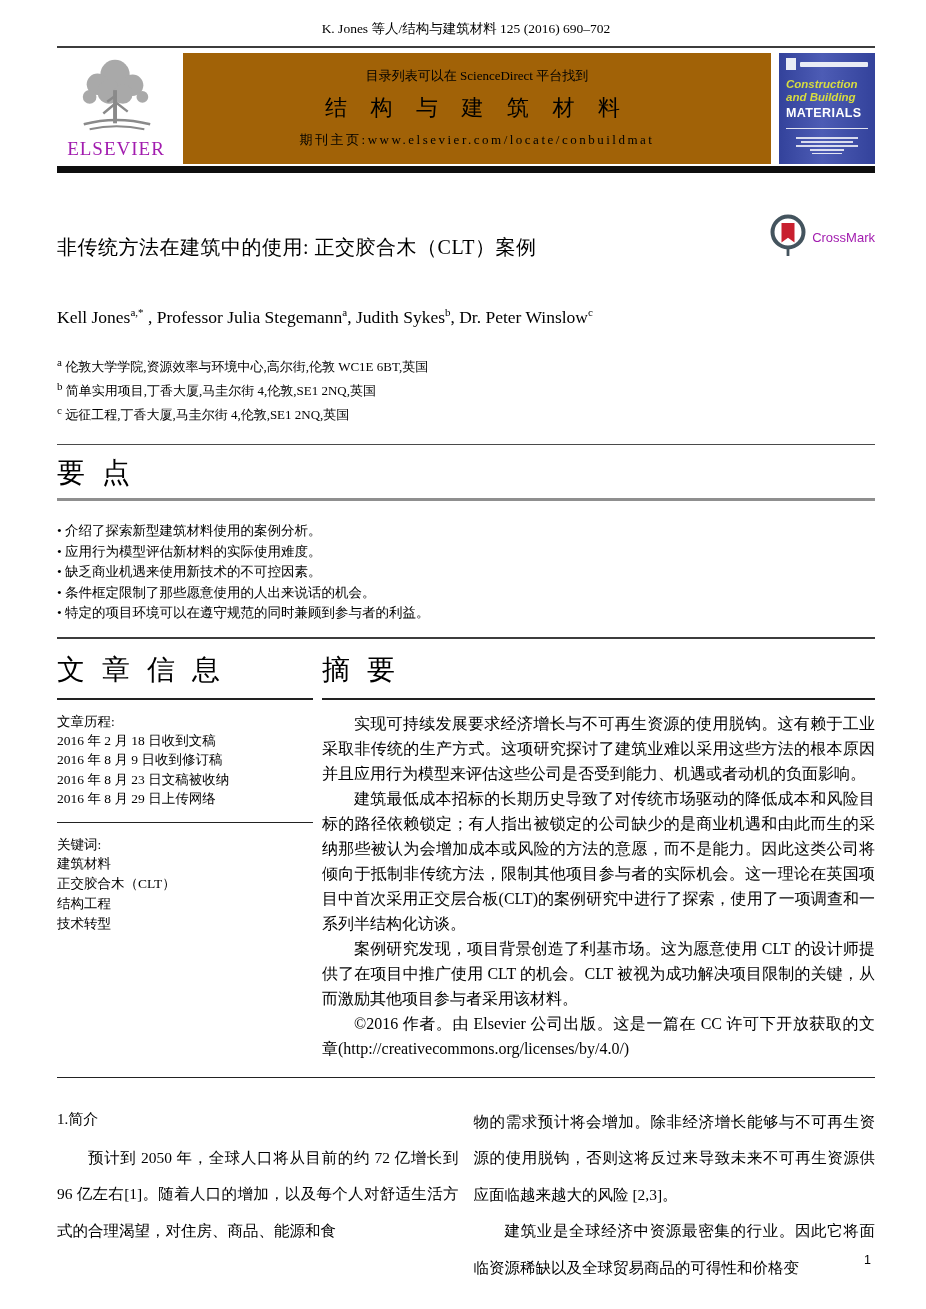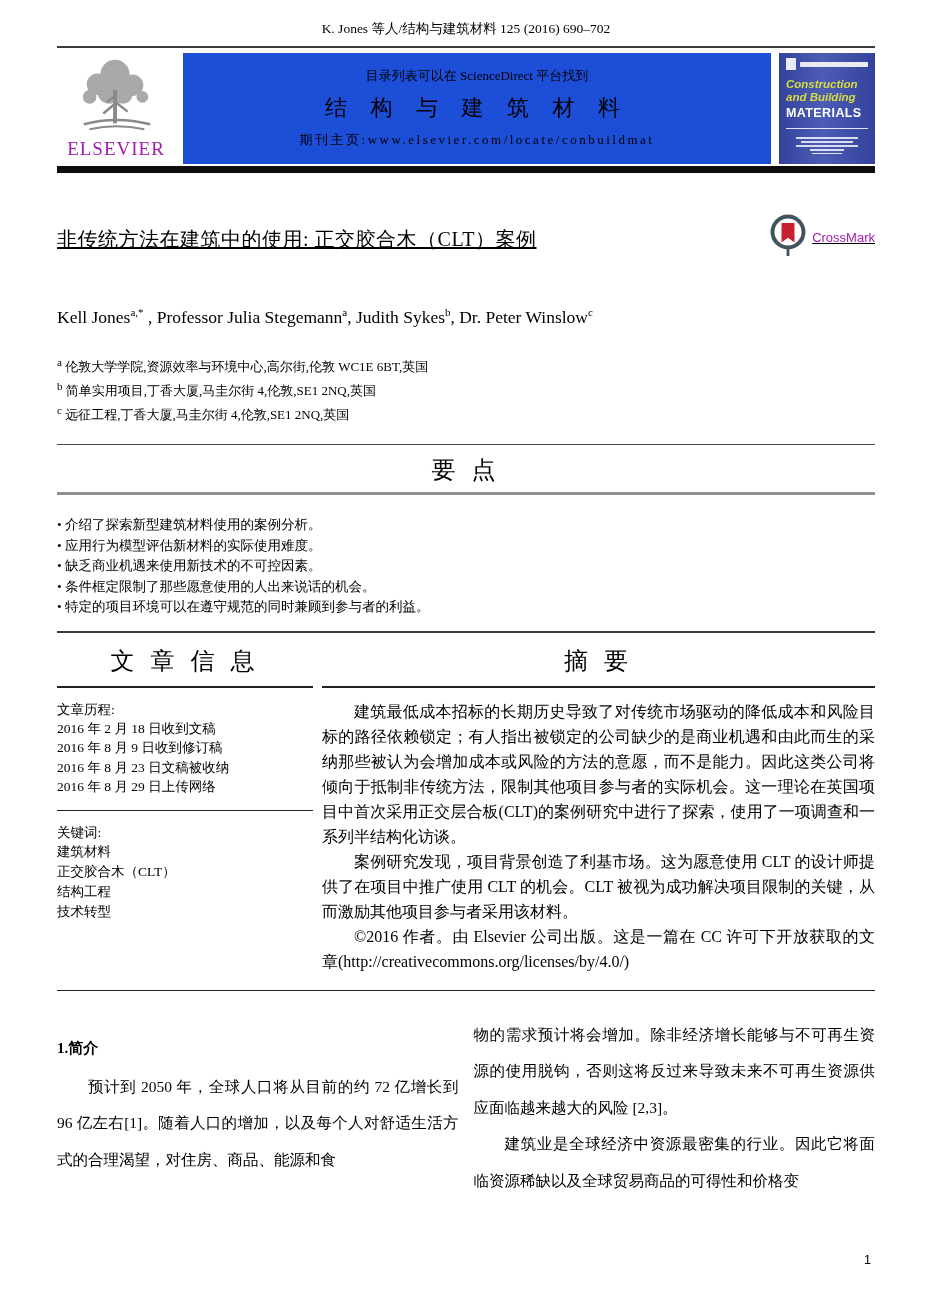--- a/index.html
+++ b/index.html
@@ -12,21 +12,21 @@
 
   
   .running-head { padding-top:20px; text-align:center; font-size:13.5px; }
   .rule-top { border:none; border-top:2px solid #3c3c3c; margin-top:8px; }
 
   
   .banner-row { display:flex; margin-top:5px; height:111px; }
   .logo-box { width:118px; display:flex; flex-direction:column; align-items:center; }
   .logo-tree svg { width:88px; height:84px; display:block; }
   .logo-word { color:#a21caf; font-size:19px; letter-spacing:1px; line-height:1; margin-top:2px; }
-  .banner { flex:1; background:#1d4ed8; margin:0 8px; display:flex; flex-direction:column;
+  .banner { flex:1; background:#a16207; margin:0 8px; display:flex; flex-direction:column;
             align-items:center; justify-content:space-between; padding:14px 0 15px; }
   .avail { font-size:13px; }
   .jtitle { font-size:22px; letter-spacing:9px; white-space:nowrap; }
   .homepage { font-size:13px; letter-spacing:2.5px; white-space:nowrap; }
 
   
   .cover { width:96px; background:linear-gradient(90deg,#33429b 0%,#4d5cb5 45%,#33429b 100%);
            padding:5px 7px 4px; display:flex; flex-direction:column; }
   .cover-top { display:flex; align-items:center; gap:4px; margin-bottom:8px; }
   .cover-minilogo { width:10px; height:12px; background:#e9ecf5; }
@@ -38,32 +38,32 @@
                  border-bottom:1px solid rgba(255,255,255,.85); }
   .cover-desc { margin:8px auto 0; width:62px; }
   .cover-desc i { display:block; height:1.5px; background:rgba(255,255,255,.8); margin-bottom:2.5px; }
   .cover-desc i:nth-child(2){ width:85%; margin-left:auto; margin-right:auto; }
   .cover-desc i:nth-child(4){ width:55%; margin-left:auto; margin-right:auto; }
   .cover-foot { margin:auto auto 6px; width:30px; height:4px; background:rgba(255,255,255,.85); }
 
   .black-bar { height:7px; background:#0e0e0e; margin-top:2px; }
 
   
-  .title-row { display:flex; justify-content:space-between; align-items:center; margin-top:44px;text-decoration:underline; }
+  .title-row { display:flex; justify-content:space-between; align-items:flex-end; margin-top:44px; }
   .paper-title { font-size:20px; font-weight:normal; letter-spacing:.5px; }
   .crossmark { display:flex; align-items:center; gap:5px; margin-top:-4px; }
   .crossmark-label { font-family:"Liberation Sans",sans-serif; font-size:13px; color:#a21caf; }
   .authors { margin-top:46px; font-size:17.5px; }
   sup { font-size:11px; line-height:0; }
   .affils { margin-top:27px; }
   .affil { font-size:13px; line-height:24px; }
 
   
   .hl-top-rule { border:none; border-top:1.5px solid #4a4a4a; margin-top:17px; }
-  .section-heading { font-size:24px; font-weight:normal; letter-spacing:5px;text-align:center; }
+  .section-heading { font-size:28px; font-weight:normal; letter-spacing:5px; }
   .hl-heading { margin-top:9px; }
   .hl-bottom-rule { border:none; border-top:3px solid #8f8f8f; margin-top:6px; }
   ul.highlights { list-style:none; margin:20px 0 13px; }
   ul.highlights li { font-size:13.5px; line-height:20.5px; }
   ul.highlights li::before { content:"\2022\00a0"; }
   .mid-rule { border:none; border-top:2px solid #3c3c3c; }
 
   
   .meta-row { display:flex; margin-top:12px; }
   .meta-left { width:256px; flex:none; }
@@ -74,21 +74,21 @@
   .kw-item { font-size:13.5px; line-height:20px; }
   .meta-right { flex:1; margin-left:9px; }
   .abstract-heading { padding-bottom:9px; border-bottom:2px solid #222; }
   .abstract p { font-size:16px; line-height:25px; text-align:justify; text-indent:2em; }
   .abstract p:first-of-type { margin-top:11px; }
 
   
   .body-divider { border:none; border-top:1.5px solid #222; margin-top:16px; }
   .body-cols { display:flex; gap:15px; margin-top:26px; }
   .col { flex:1; }
-  .intro-heading { font-size:15px; font-weight:bold; margin-top:22px; }
+  .intro-heading { font-size:15px; font-weight:normal; margin-top:6px; }
   .body-par { font-size:15.5px; line-height:36.5px; text-align:justify; }
   .indent { text-indent:2em; }
   .left-par { margin-top:11px; }
   .page-num { position:absolute; right:55px; bottom:42px; font-size:12.5px;
               font-family:"Liberation Sans",sans-serif; }
 </style>
 </head>
 <body>
 
 <div class="page">
@@ -196,20 +196,21 @@
         <hr class="meta-divider">
         <div class="kw-label">关键词:</div>
         <div class="kw-item">建筑材料</div>
         <div class="kw-item">正交胶合木（CLT）</div>
         <div class="kw-item">结构工程</div>
         <div class="kw-item">技术转型</div>
       </div>
 
       <div class="meta-right abstract">
         <h2 class="section-heading abstract-heading">摘 要</h2>
+        <p>实现可持续发展要求经济增长与不可再生资源的使用脱钩。这有赖于工业采取非传统的生产方式。这项研究探讨了建筑业难以采用这些方法的根本原因并且应用行为模型来评估这些公司是否受到能力、机遇或者动机的负面影响。</p>
         <p>建筑最低成本招标的长期历史导致了对传统市场驱动的降低成本和风险目标的路径依赖锁定；有人指出被锁定的公司缺少的是商业机遇和由此而生的采纳那些被认为会增加成本或风险的方法的意愿，而不是能力。因此这类公司将倾向于抵制非传统方法，限制其他项目参与者的实际机会。这一理论在英国项目中首次采用正交层合板(CLT)的案例研究中进行了探索，使用了一项调查和一系列半结构化访谈。</p>
         <p>案例研究发现，项目背景创造了利基市场。这为愿意使用 CLT 的设计师提供了在项目中推广使用 CLT 的机会。CLT 被视为成功解决项目限制的关键，从而激励其他项目参与者采用该材料。</p>
         <p>©2016 作者。由 Elsevier 公司出版。这是一篇在 CC 许可下开放获取的文章(http://creativecommons.org/licenses/by/4.0/)</p>
       </div>
     </div>
 
     <hr class="body-divider">
 
     <div class="body-cols">
       <div class="col">

